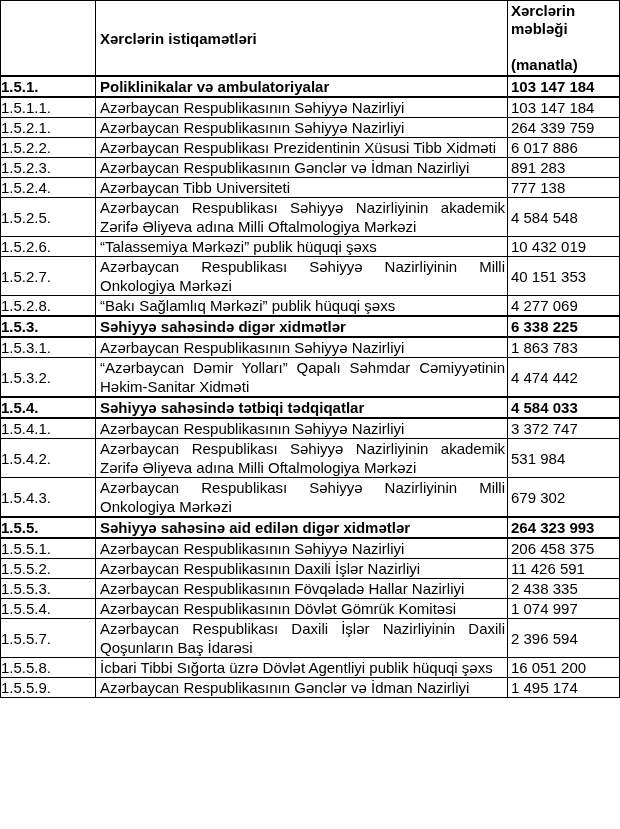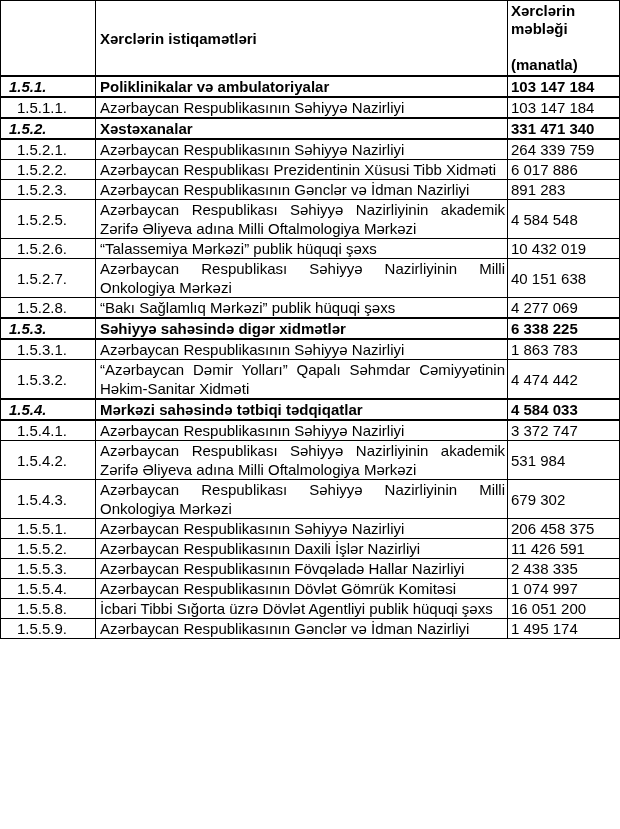--- a/index.html
+++ b/index.html
@@ -45,42 +45,40 @@
   }
   th.h-amount {
     vertical-align: top;
     padding-left: 3px;
     padding-right: 1px;
     white-space: pre-line;
     line-height: 18px;
     padding-top: 1px;
   }
   td.code {
-    padding-left: 16px;
+    padding-left: 0;
     padding-right: 1px;
     white-space: nowrap;
   }
   td.name {
     padding-left: 4px;
     padding-right: 2px;
     text-align: justify;
   }
   td.amount {
     padding-left: 3px;
     padding-right: 18px;
     white-space: nowrap;
   }
   tr.section td {
     font-weight: bold;
     border-top: 2px solid #000000;
     border-bottom: 2px solid #000000;
   }
   tr.section td.code {
-    padding-left: 8px;
-    font-style: italic;
   }
 </style>
 </head>
 <body>
 
 <div class="page">
   <table class="expenses">
     <colgroup>
       <col class="c-code">
       <col class="c-name">
@@ -99,54 +97,54 @@
         <tr class="section">
           <td class="code">1.5.1.</td>
           <td class="name">Poliklinikalar və ambulatoriyalar</td>
           <td class="amount">103 147 184</td>
         </tr>
         <tr>
           <td class="code">1.5.1.1.</td>
           <td class="name">Azərbaycan Respublikasının Səhiyyə Nazirliyi</td>
           <td class="amount">103 147 184</td>
         </tr>
-        <tr class="section">
-          <td class="code">1.5.2.</td>
-          <td class="name">Xəstəxanalar</td>
-          <td class="amount">331 471 340</td>
-        </tr>
         <tr>
           <td class="code">1.5.2.1.</td>
           <td class="name">Azərbaycan Respublikasının Səhiyyə Nazirliyi</td>
           <td class="amount">264 339 759</td>
         </tr>
         <tr>
           <td class="code">1.5.2.2.</td>
           <td class="name">Azərbaycan Respublikası Prezidentinin Xüsusi Tibb Xidməti</td>
           <td class="amount">6 017 886</td>
         </tr>
         <tr>
           <td class="code">1.5.2.3.</td>
           <td class="name">Azərbaycan Respublikasının Gənclər və İdman Nazirliyi</td>
           <td class="amount">891 283</td>
         </tr>
         <tr>
+          <td class="code">1.5.2.4.</td>
+          <td class="name">Azərbaycan Tibb Universiteti</td>
+          <td class="amount">777 138</td>
+        </tr>
+        <tr>
           <td class="code">1.5.2.5.</td>
           <td class="name">Azərbaycan Respublikası Səhiyyə Nazirliyinin akademik Zərifə Əliyeva adına Milli Oftalmologiya Mərkəzi</td>
           <td class="amount">4 584 548</td>
         </tr>
         <tr>
           <td class="code">1.5.2.6.</td>
           <td class="name">“Talassemiya Mərkəzi” publik hüquqi şəxs</td>
           <td class="amount">10 432 019</td>
         </tr>
         <tr>
           <td class="code">1.5.2.7.</td>
           <td class="name">Azərbaycan Respublikası Səhiyyə Nazirliyinin Milli Onkologiya Mərkəzi</td>
-          <td class="amount">40 151 638</td>
+          <td class="amount">40 151 353</td>
         </tr>
         <tr>
           <td class="code">1.5.2.8.</td>
           <td class="name">“Bakı Sağlamlıq Mərkəzi” publik hüquqi şəxs</td>
           <td class="amount">4 277 069</td>
         </tr>
         <tr class="section">
           <td class="code">1.5.3.</td>
           <td class="name">Səhiyyə sahəsində digər xidmətlər</td>
           <td class="amount">6 338 225</td>
@@ -156,38 +154,43 @@
           <td class="name">Azərbaycan Respublikasının Səhiyyə Nazirliyi</td>
           <td class="amount">1 863 783</td>
         </tr>
         <tr>
           <td class="code">1.5.3.2.</td>
           <td class="name">“Azərbaycan Dəmir Yolları” Qapalı Səhmdar Cəmiyyətinin Həkim-Sanitar Xidməti</td>
           <td class="amount">4 474 442</td>
         </tr>
         <tr class="section">
           <td class="code">1.5.4.</td>
-          <td class="name">Mərkəzi sahəsində tətbiqi tədqiqatlar</td>
+          <td class="name">Səhiyyə sahəsində tətbiqi tədqiqatlar</td>
           <td class="amount">4 584 033</td>
         </tr>
         <tr>
           <td class="code">1.5.4.1.</td>
           <td class="name">Azərbaycan Respublikasının Səhiyyə Nazirliyi</td>
           <td class="amount">3 372 747</td>
         </tr>
         <tr>
           <td class="code">1.5.4.2.</td>
           <td class="name">Azərbaycan Respublikası Səhiyyə Nazirliyinin akademik Zərifə Əliyeva adına Milli Oftalmologiya Mərkəzi</td>
           <td class="amount">531 984</td>
         </tr>
         <tr>
           <td class="code">1.5.4.3.</td>
           <td class="name">Azərbaycan Respublikası Səhiyyə Nazirliyinin Milli Onkologiya Mərkəzi</td>
           <td class="amount">679 302</td>
         </tr>
+        <tr class="section">
+          <td class="code">1.5.5.</td>
+          <td class="name">Səhiyyə sahəsinə aid edilən digər xidmətlər</td>
+          <td class="amount">264 323 993</td>
+        </tr>
         <tr>
           <td class="code">1.5.5.1.</td>
           <td class="name">Azərbaycan Respublikasının Səhiyyə Nazirliyi</td>
           <td class="amount">206 458 375</td>
         </tr>
         <tr>
           <td class="code">1.5.5.2.</td>
           <td class="name">Azərbaycan Respublikasının Daxili İşlər Nazirliyi</td>
           <td class="amount">11 426 591</td>
         </tr>
@@ -195,20 +198,25 @@
           <td class="code">1.5.5.3.</td>
           <td class="name">Azərbaycan Respublikasının Fövqəladə Hallar Nazirliyi</td>
           <td class="amount">2 438 335</td>
         </tr>
         <tr>
           <td class="code">1.5.5.4.</td>
           <td class="name">Azərbaycan Respublikasının Dövlət Gömrük Komitəsi</td>
           <td class="amount">1 074 997</td>
         </tr>
         <tr>
+          <td class="code">1.5.5.7.</td>
+          <td class="name">Azərbaycan Respublikası Daxili İşlər Nazirliyinin Daxili Qoşunların Baş İdarəsi</td>
+          <td class="amount">2 396 594</td>
+        </tr>
+        <tr>
           <td class="code">1.5.5.8.</td>
           <td class="name">İcbari Tibbi Sığorta üzrə Dövlət Agentliyi publik hüquqi şəxs</td>
           <td class="amount">16 051 200</td>
         </tr>
         <tr>
           <td class="code">1.5.5.9.</td>
           <td class="name">Azərbaycan Respublikasının Gənclər və İdman Nazirliyi</td>
           <td class="amount">1 495 174</td>
         </tr>
       </tbody>

